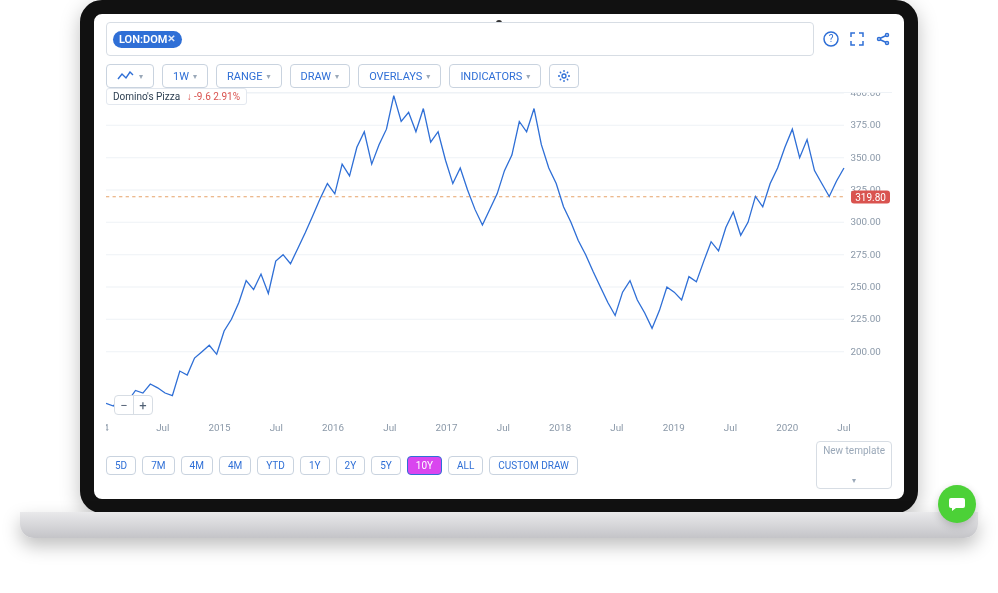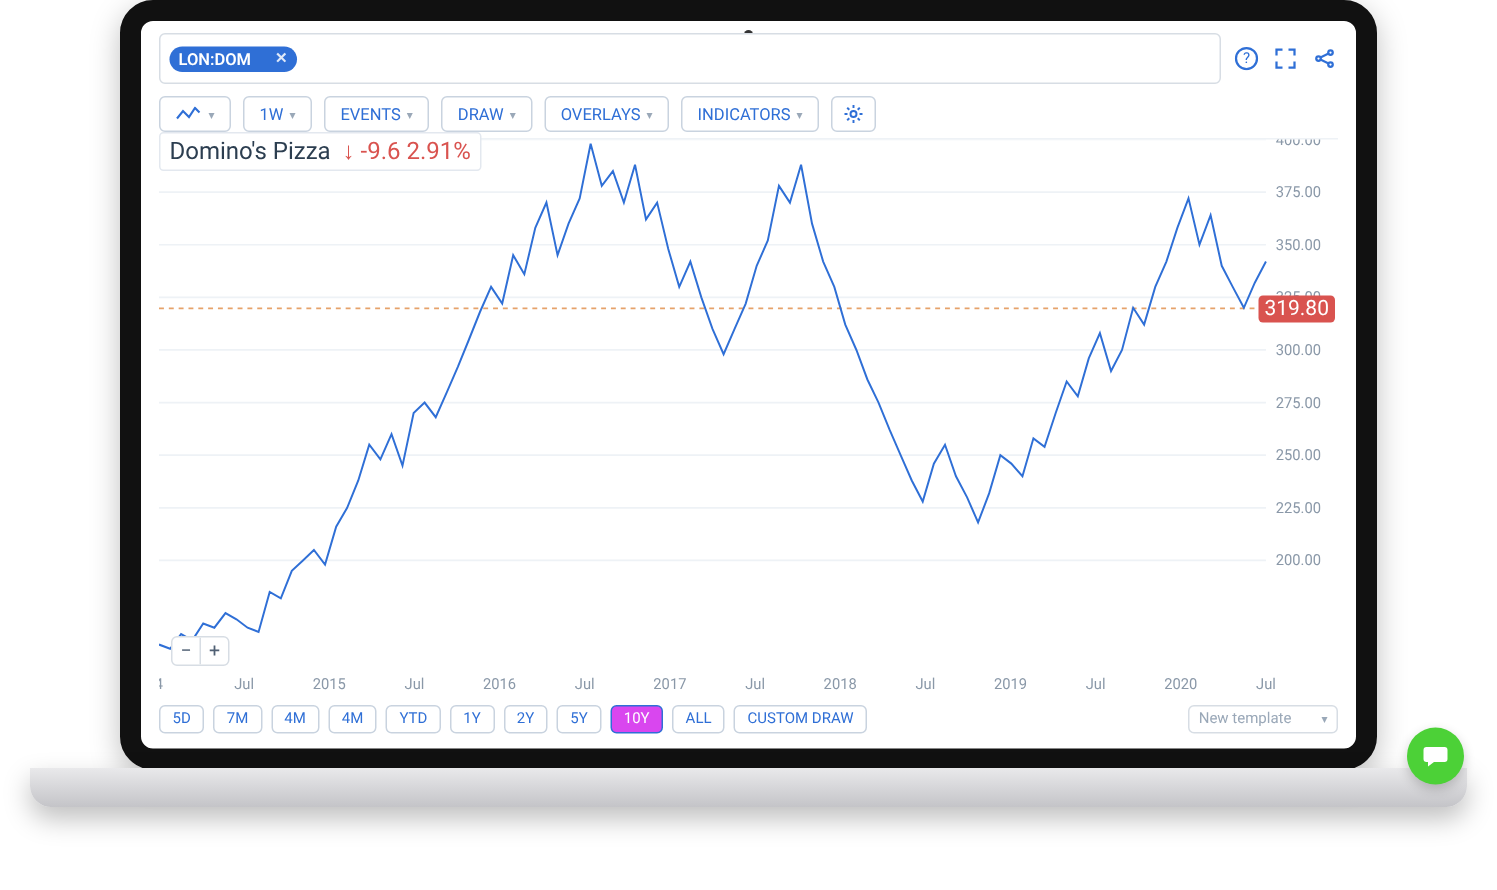--- a/index.html
+++ b/index.html
@@ -5,48 +5,48 @@
   html,body{margin:0;padding:0;font-family:-apple-system,BlinkMacSystemFont,"Segoe UI",Roboto,Arial,sans-serif;background:#fff;}
   .laptop{width:998px;height:593px;position:relative;}
   .bezel{position:absolute;left:80px;top:0;right:80px;bottom:80px;border:14px solid #111;border-radius:22px;background:#fff;overflow:hidden;box-shadow:0 6px 20px rgba(0,0,0,.25);}
   .camera{position:absolute;left:50%;top:6px;width:6px;height:6px;border-radius:50%;background:#333;transform:translateX(-50%);}
   .base{position:absolute;left:20px;right:20px;bottom:55px;height:26px;background:linear-gradient(#e9e9eb,#c4c4c8);border-radius:0 0 14px 14px;box-shadow:0 8px 18px rgba(0,0,0,.25);}
   .notch{position:absolute;left:50%;bottom:73px;width:120px;height:8px;background:#b7b7bb;border-radius:0 0 10px 10px;transform:translateX(-50%);}
   .screen{position:absolute;left:0;right:0;top:0;bottom:0;padding:8px 12px 10px 12px;box-sizing:border-box;display:flex;flex-direction:column;color:#2c3e50;}
   
   .search-row{display:flex;align-items:center;gap:8px;margin-bottom:8px;}
   .search{flex:1;display:flex;align-items:center;border:1px solid #d7dde4;border-radius:4px;padding:3px 6px;background:#fff;height:26px;}
-  .chip{display:inline-flex;background:#2f6fd6;color:#fff;font-size:11px;font-weight:600;padding:2px 6px;border-radius:10px;gap:16px;}
+  .chip{display:inline-flex;background:#2f6fd6;color:#fff;font-size:11px;font-weight:600;padding:2px 6px;border-radius:10px;gap:0;}
   .chip .x{font-size:10px;opacity:.85;}
   .ticon{width:18px;height:18px;display:inline-flex;align-items:center;justify-content:center;color:#2f6fd6;cursor:pointer;}
   
   .toolbar{display:flex;gap:8px;margin-bottom:4px;flex-wrap:wrap;}
   .btn{display:inline-flex;align-items:center;gap:4px;border:1px solid #c9d3df;border-radius:4px;background:#fff;color:#2f6fd6;font-size:11px;padding:4px 10px;cursor:pointer;}
   .btn .caret{font-size:8px;color:#9aa8b8;}
   .iconbtn{width:28px;justify-content:center;padding:4px 0;}
   
-  .pricelabel{position:absolute;left:12px;top:74px;background:#fff;border:1px solid #e3e8ef;border-radius:3px;font-size:16px;padding:2px 6px;z-index:5;}
+  .pricelabel{position:absolute;left:12px;top:74px;background:#fff;border:1px solid #e3e8ef;border-radius:3px;font-size:10px;padding:2px 6px;z-index:5;}
   .pricelabel .name{color:#2c3e50;}
   .pricelabel .chg{color:#d9534f;margin-left:4px;}
   
   .chartwrap{flex:1;position:relative;border-top:1px solid #eef2f6;}
   svg.chart{position:absolute;left:0;right:0;top:0;bottom:0;width:100%;height:100%;}
   .yaxis text,.xaxis text{font-size:9px;fill:#8a98a8;}
   .grid line{stroke:#eef2f6;stroke-width:1;}
   .dashed{stroke:#e6a26a;stroke-dasharray:3 3;stroke-width:1;}
   .series{fill:none;stroke:#2f6fd6;stroke-width:1.2;}
-  .pricebadge{position:absolute;right:0;background:#d9534f;color:#fff;font-size:14px;padding:1px 4px;border-radius:3px;transform:translateY(-50%);}
+  .pricebadge{position:absolute;right:0;background:#d9534f;color:#fff;font-size:10px;padding:1px 4px;border-radius:3px;transform:translateY(-50%);}
   .zoom{position:absolute;left:8px;bottom:20px;display:flex;border:1px solid #d7dde4;border-radius:4px;overflow:hidden;background:#fff;}
   .zoom span{width:18px;height:18px;display:flex;align-items:center;justify-content:center;font-size:13px;color:#506074;cursor:pointer;}
   .zoom span+span{border-left:1px solid #d7dde4;}
   
   .footer{display:flex;align-items:center;gap:2px;padding-top:6px;}
   .rbtn{border:1px solid #c9d3df;border-radius:4px;background:#fff;color:#2f6fd6;font-size:10px;padding:3px 8px;cursor:pointer;}
   .rbtn.active{background:#d946ef;color:#fff;border-color:#2f6fd6;}
-  .tmpl{margin-left:auto;display:flex;align-items:center;border:1px solid #d7dde4;border-radius:4px;padding:3px 6px;font-size:10px;color:#9aa8b8;gap:20px;}
+  .tmpl{margin-left:auto;display:flex;align-items:center;border:1px solid #d7dde4;border-radius:4px;padding:3px 6px;font-size:10px;color:#9aa8b8;gap:20px;flex-direction:column;}
   .fab{position:absolute;right:22px;bottom:70px;width:38px;height:38px;border-radius:50%;background:#4cd137;display:flex;align-items:center;justify-content:center;color:#fff;box-shadow:0 3px 8px rgba(0,0,0,.2);}
 </style>
 </head>
 <body>
 
 <div class="laptop">
   <div class="bezel">
     <div class="camera"></div>
     <div class="screen">
       <div class="search-row">
@@ -82,21 +82,21 @@
           <svg width="18" height="10" viewBox="0 0 18 10" stroke="#2f6fd6" fill="none" stroke-width="1.4">
               <path d="M1 8 5 3l4 4 4-6 3 3"></path>
             </svg>
           <span class="caret">▾</span>
         </span>
         <span class="btn">
             <span>1W</span>
             <span class="caret">▾</span>
           </span>
         <span class="btn">
-            <span>EVENTS</span>
+            <span>RANGE</span>
             <span class="caret">▾</span>
           </span>
         <span class="btn">
             <span>DRAW</span>
             <span class="caret">▾</span>
           </span>
         <span class="btn">
             <span>OVERLAYS</span>
             <span class="caret">▾</span>
           </span>

